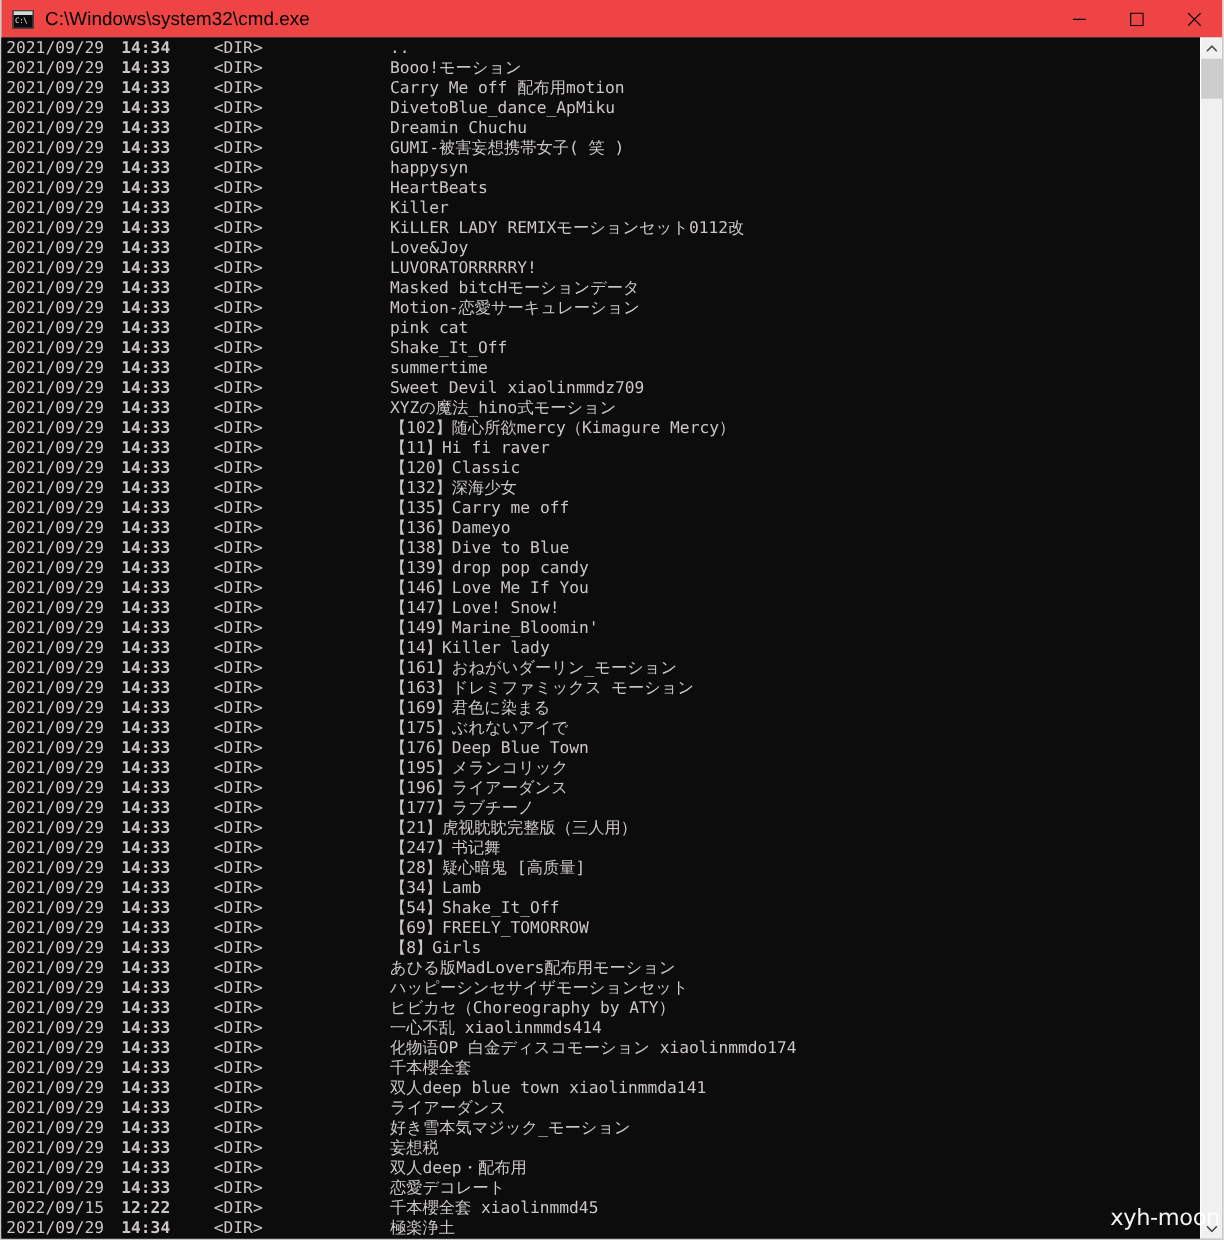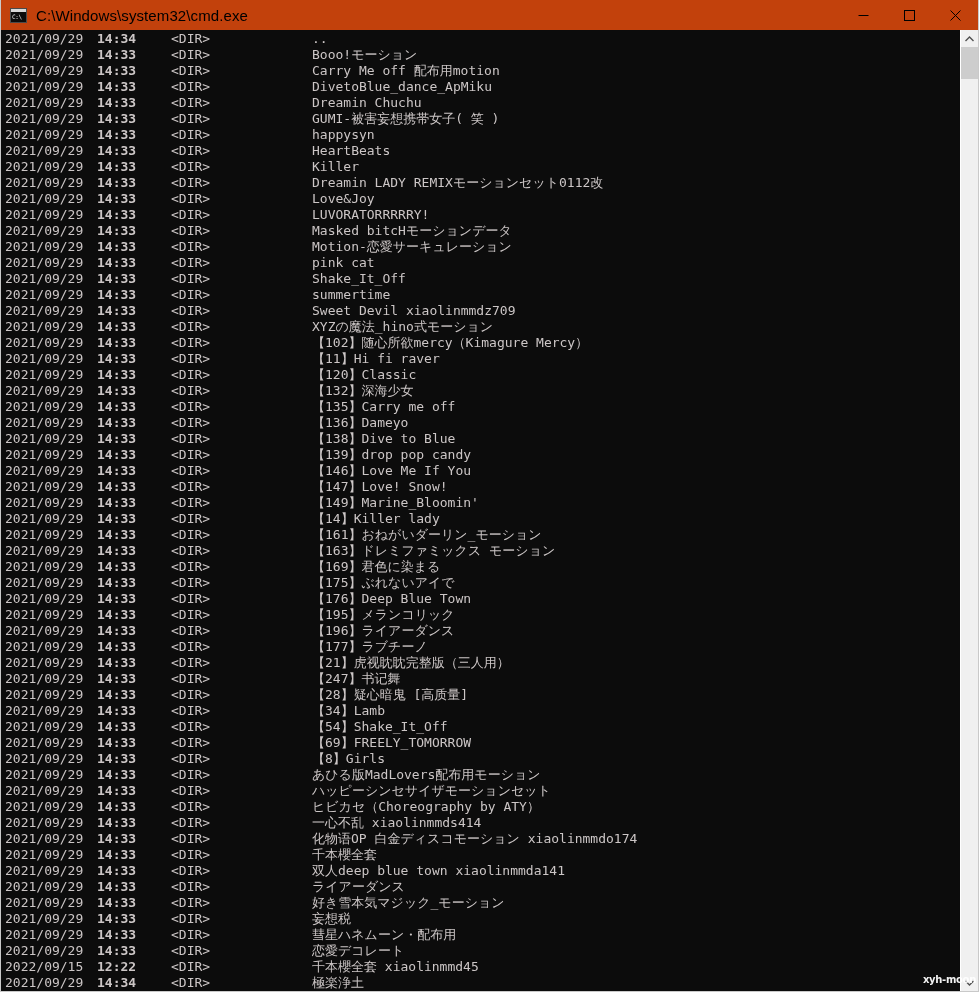--- a/index.html
+++ b/index.html
@@ -23,21 +23,21 @@
     box-sizing: border-box;
     border: 1px solid #c9c9c9;
     border-top: none;
     overflow: hidden;
   }
 
   
   #titlebar {
     position: relative;
     height: 30px;
-    background: #c2410c;
+    background: #ef4444;
     display: flex;
     align-items: center;
     border-bottom: 1px solid #ffffff;
     user-select: none;
   }
   #app-icon {
     width: 17px;
     height: 15px;
     margin-left: 9px;
     margin-right: 9px;
@@ -157,22 +157,22 @@
     background: #f0f0f0;
   }
 
   
   #watermark {
     position: absolute;
     right: 2px;
     bottom: 6px;
     color: #ffffff;
     font-family: "DejaVu Sans", sans-serif;
-    font-size: 10px;
-    font-weight: bold;
+    font-size: 18px;
+    font-weight: normal;
     letter-spacing: -0.3px;
     opacity: 0.95;
     pointer-events: none;
     z-index: 5;
   }
 </style>
 </head>
 <body>
 
 <div id="window">
@@ -210,21 +210,21 @@
       <div id="rows">
           <div class="row"><span class="c-date">2021/09/29</span><span class="c-time">14:34</span><span class="c-dir">&lt;DIR&gt;</span><span class="c-name">..</span></div>
           <div class="row"><span class="c-date">2021/09/29</span><span class="c-time">14:33</span><span class="c-dir">&lt;DIR&gt;</span><span class="c-name">Booo!モーション</span></div>
           <div class="row"><span class="c-date">2021/09/29</span><span class="c-time">14:33</span><span class="c-dir">&lt;DIR&gt;</span><span class="c-name">Carry Me off 配布用motion</span></div>
           <div class="row"><span class="c-date">2021/09/29</span><span class="c-time">14:33</span><span class="c-dir">&lt;DIR&gt;</span><span class="c-name">DivetoBlue_dance_ApMiku</span></div>
           <div class="row"><span class="c-date">2021/09/29</span><span class="c-time">14:33</span><span class="c-dir">&lt;DIR&gt;</span><span class="c-name">Dreamin Chuchu</span></div>
           <div class="row"><span class="c-date">2021/09/29</span><span class="c-time">14:33</span><span class="c-dir">&lt;DIR&gt;</span><span class="c-name">GUMI-被害妄想携帯女子( 笑 )</span></div>
           <div class="row"><span class="c-date">2021/09/29</span><span class="c-time">14:33</span><span class="c-dir">&lt;DIR&gt;</span><span class="c-name">happysyn</span></div>
           <div class="row"><span class="c-date">2021/09/29</span><span class="c-time">14:33</span><span class="c-dir">&lt;DIR&gt;</span><span class="c-name">HeartBeats</span></div>
           <div class="row"><span class="c-date">2021/09/29</span><span class="c-time">14:33</span><span class="c-dir">&lt;DIR&gt;</span><span class="c-name">Killer</span></div>
-          <div class="row"><span class="c-date">2021/09/29</span><span class="c-time">14:33</span><span class="c-dir">&lt;DIR&gt;</span><span class="c-name">Dreamin LADY REMIXモーションセット0112改</span></div>
+          <div class="row"><span class="c-date">2021/09/29</span><span class="c-time">14:33</span><span class="c-dir">&lt;DIR&gt;</span><span class="c-name">KiLLER LADY REMIXモーションセット0112改</span></div>
           <div class="row"><span class="c-date">2021/09/29</span><span class="c-time">14:33</span><span class="c-dir">&lt;DIR&gt;</span><span class="c-name">Love&amp;Joy</span></div>
           <div class="row"><span class="c-date">2021/09/29</span><span class="c-time">14:33</span><span class="c-dir">&lt;DIR&gt;</span><span class="c-name">LUVORATORRRRRY!</span></div>
           <div class="row"><span class="c-date">2021/09/29</span><span class="c-time">14:33</span><span class="c-dir">&lt;DIR&gt;</span><span class="c-name">Masked bitcHモーションデータ</span></div>
           <div class="row"><span class="c-date">2021/09/29</span><span class="c-time">14:33</span><span class="c-dir">&lt;DIR&gt;</span><span class="c-name">Motion-恋愛サーキュレーション</span></div>
           <div class="row"><span class="c-date">2021/09/29</span><span class="c-time">14:33</span><span class="c-dir">&lt;DIR&gt;</span><span class="c-name">pink cat</span></div>
           <div class="row"><span class="c-date">2021/09/29</span><span class="c-time">14:33</span><span class="c-dir">&lt;DIR&gt;</span><span class="c-name">Shake_It_Off</span></div>
           <div class="row"><span class="c-date">2021/09/29</span><span class="c-time">14:33</span><span class="c-dir">&lt;DIR&gt;</span><span class="c-name">summertime</span></div>
           <div class="row"><span class="c-date">2021/09/29</span><span class="c-time">14:33</span><span class="c-dir">&lt;DIR&gt;</span><span class="c-name">Sweet Devil xiaolinmmdz709</span></div>
           <div class="row"><span class="c-date">2021/09/29</span><span class="c-time">14:33</span><span class="c-dir">&lt;DIR&gt;</span><span class="c-name">XYZの魔法_hino式モーション</span></div>
           <div class="row"><span class="c-date">2021/09/29</span><span class="c-time">14:33</span><span class="c-dir">&lt;DIR&gt;</span><span class="c-name">【102】随心所欲mercy（Kimagure Mercy）</span></div>
@@ -257,21 +257,21 @@
           <div class="row"><span class="c-date">2021/09/29</span><span class="c-time">14:33</span><span class="c-dir">&lt;DIR&gt;</span><span class="c-name">あひる版MadLovers配布用モーション</span></div>
           <div class="row"><span class="c-date">2021/09/29</span><span class="c-time">14:33</span><span class="c-dir">&lt;DIR&gt;</span><span class="c-name">ハッピーシンセサイザモーションセット</span></div>
           <div class="row"><span class="c-date">2021/09/29</span><span class="c-time">14:33</span><span class="c-dir">&lt;DIR&gt;</span><span class="c-name">ヒビカセ（Choreography by ATY）</span></div>
           <div class="row"><span class="c-date">2021/09/29</span><span class="c-time">14:33</span><span class="c-dir">&lt;DIR&gt;</span><span class="c-name">一心不乱 xiaolinmmds414</span></div>
           <div class="row"><span class="c-date">2021/09/29</span><span class="c-time">14:33</span><span class="c-dir">&lt;DIR&gt;</span><span class="c-name">化物语OP 白金ディスコモーション xiaolinmmdo174</span></div>
           <div class="row"><span class="c-date">2021/09/29</span><span class="c-time">14:33</span><span class="c-dir">&lt;DIR&gt;</span><span class="c-name">千本櫻全套</span></div>
           <div class="row"><span class="c-date">2021/09/29</span><span class="c-time">14:33</span><span class="c-dir">&lt;DIR&gt;</span><span class="c-name">双人deep blue town xiaolinmmda141</span></div>
           <div class="row"><span class="c-date">2021/09/29</span><span class="c-time">14:33</span><span class="c-dir">&lt;DIR&gt;</span><span class="c-name">ライアーダンス</span></div>
           <div class="row"><span class="c-date">2021/09/29</span><span class="c-time">14:33</span><span class="c-dir">&lt;DIR&gt;</span><span class="c-name">好き雪本気マジック_モーション</span></div>
           <div class="row"><span class="c-date">2021/09/29</span><span class="c-time">14:33</span><span class="c-dir">&lt;DIR&gt;</span><span class="c-name">妄想税</span></div>
-          <div class="row"><span class="c-date">2021/09/29</span><span class="c-time">14:33</span><span class="c-dir">&lt;DIR&gt;</span><span class="c-name">彗星ハネムーン・配布用</span></div>
+          <div class="row"><span class="c-date">2021/09/29</span><span class="c-time">14:33</span><span class="c-dir">&lt;DIR&gt;</span><span class="c-name">双人deep・配布用</span></div>
           <div class="row"><span class="c-date">2021/09/29</span><span class="c-time">14:33</span><span class="c-dir">&lt;DIR&gt;</span><span class="c-name">恋愛デコレート</span></div>
           <div class="row"><span class="c-date">2022/09/15</span><span class="c-time">12:22</span><span class="c-dir">&lt;DIR&gt;</span><span class="c-name">千本櫻全套 xiaolinmmd45</span></div>
           <div class="row"><span class="c-date">2021/09/29</span><span class="c-time">14:34</span><span class="c-dir">&lt;DIR&gt;</span><span class="c-name">極楽浄土</span></div>
         </div>
     </div>
 
     <div id="scrollbar">
       <div id="sb-up">
         <svg width="9" height="6" viewBox="0 0 9 6" aria-hidden="true">
           <path d="M0.5 5 L4.5 1 L8.5 5" fill="none" stroke="#505050" stroke-width="1.4"></path>

